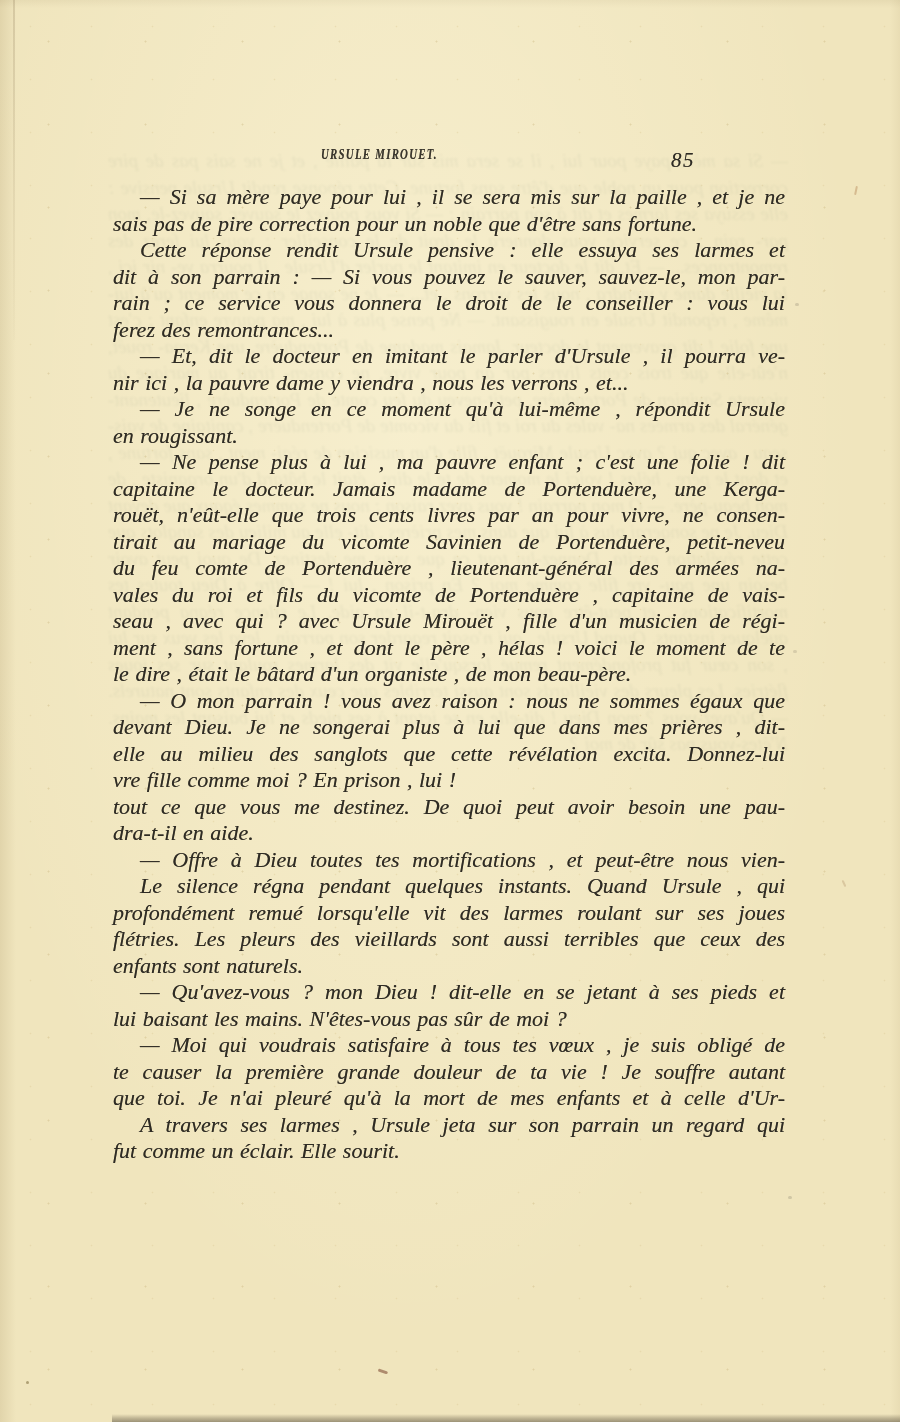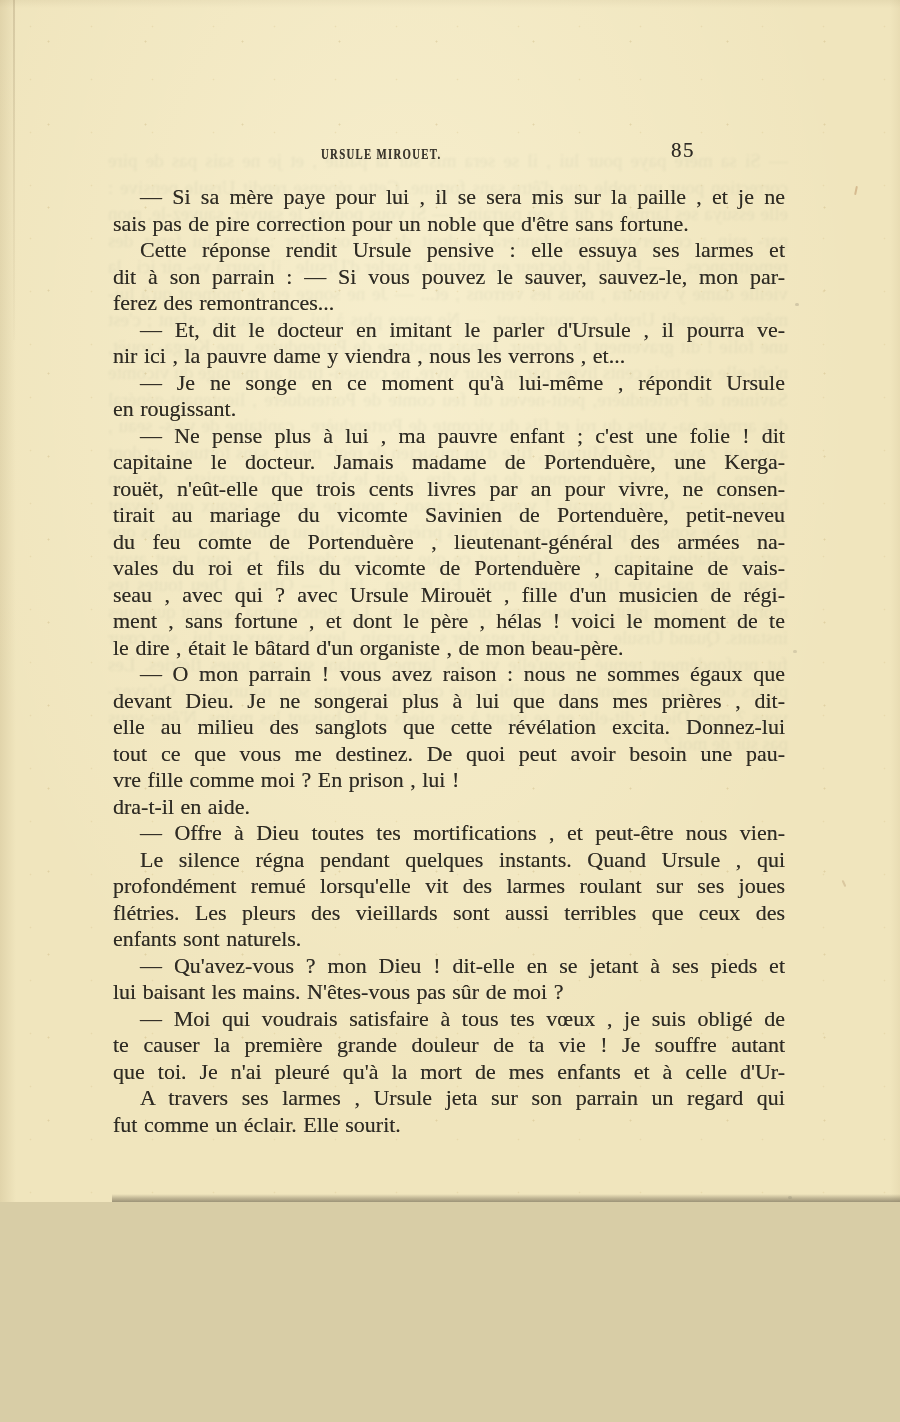--- a/index.html
+++ b/index.html
@@ -3,48 +3,49 @@
 <meta charset="utf-8">
 <style>
   html,body{margin:0;padding:0;}
   body{
     width:900px;height:1422px;
     font-family:"Liberation Serif", "DejaVu Serif", serif;
     background:#d8cda6;
     overflow:hidden;
   }
   .scan-page{
-    position:relative;width:900px;height:1202px;overflow:hidden;
+    position:relative;width:900px;height:1422px;overflow:hidden;
     background-color:#f0e5bd;
     background-image:
       radial-gradient(circle, rgba(196,172,116,0.35) 0.6px, rgba(0,0,0,0) 1.4px),
       radial-gradient(circle, rgba(212,190,135,0.30) 0.5px, rgba(0,0,0,0) 1.2px),
       radial-gradient(ellipse at 45% 30%, rgba(255,250,226,0.45), rgba(0,0,0,0) 65%),
       linear-gradient(to right, rgba(165,145,98,0.20), rgba(0,0,0,0) 16px),
       linear-gradient(to left, rgba(165,145,98,0.10), rgba(0,0,0,0) 10px),
       linear-gradient(to bottom, rgba(160,142,100,0.12), rgba(0,0,0,0) 8px);
     background-size: 97px 83px, 61px 53px, auto, auto, auto, auto;
+    font-style: italic;
   }
   
   .ghost{
     position:absolute;left:108px;top:148px;width:680px;height:1090px;
     transform:scaleX(-1);
     font-size:19px;line-height:26.5px;text-align:justify;
     color:rgba(88,110,92,0.9);opacity:0.085;filter:blur(1.1px);
     overflow:hidden;z-index:1;user-select:none;
   }
   .header-title{
     position:absolute;left:321px;top:146px;z-index:3;
     font-weight:700;font-size:13.5px;letter-spacing:1.6px;
     color:#3a362d;white-space:nowrap;
     transform:scale(0.80,1.12);transform-origin:top left;
     text-shadow:0 0 0.5px rgba(50,45,35,0.55);
   }
   .page-number{
-    position:absolute;left:671px;top:138px;z-index:3;
+    position:absolute;left:671px;top:148px;z-index:3;
     font-size:21px;letter-spacing:1.5px;color:#2e2b25;
     text-shadow:0 0 0.5px rgba(45,40,30,0.5);
   }
   .text-block{
     position:absolute;left:113px;top:184px;width:672px;z-index:2;
     font-size:22px;color:#2e2b24;
     text-shadow:0 0 0.5px rgba(48,42,30,0.55);
     word-spacing:1px;
   }
   .para{margin:0;padding:0;}
@@ -84,20 +85,21 @@
   <div class="page-number">85</div>
 
   <div class="text-block">
       <div class="para">
         <div class="line first">— Si sa mère paye pour lui , il se sera mis sur la paille , et je ne</div>
         <div class="line last">sais pas de pire correction pour un noble que d'être sans fortune.</div>
       </div>
       <div class="para">
         <div class="line first">Cette réponse rendit Ursule pensive : elle essuya ses larmes et</div>
         <div class="line">dit à son parrain : — Si vous pouvez le sauver, sauvez-le, mon par-</div>
+        <div class="line">rain ; ce service vous donnera le droit de le conseiller : vous lui</div>
         <div class="line last">ferez des remontrances...</div>
       </div>
       <div class="para">
         <div class="line first">— Et, dit le docteur en imitant le parler d'Ursule , il pourra ve-</div>
         <div class="line last">nir ici , la pauvre dame y viendra , nous les verrons , et...</div>
       </div>
       <div class="para">
         <div class="line first">— Je ne songe en ce moment qu'à lui-même , répondit Ursule</div>
         <div class="line last">en rougissant.</div>
       </div>
@@ -109,22 +111,22 @@
         <div class="line">du feu comte de Portenduère , lieutenant-général des armées na-</div>
         <div class="line">vales du roi et fils du vicomte de Portenduère , capitaine de vais-</div>
         <div class="line">seau , avec qui ? avec Ursule Mirouët , fille d'un musicien de régi-</div>
         <div class="line">ment , sans fortune , et dont le père , hélas ! voici le moment de te</div>
         <div class="line last">le dire , était le bâtard d'un organiste , de mon beau-père.</div>
       </div>
       <div class="para">
         <div class="line first">— O mon parrain ! vous avez raison : nous ne sommes égaux que</div>
         <div class="line">devant Dieu. Je ne songerai plus à lui que dans mes prières , dit-</div>
         <div class="line">elle au milieu des sanglots que cette révélation excita. Donnez-lui</div>
+        <div class="line last">vre fille comme moi ? En prison , lui !</div>
         <div class="line">tout ce que vous me destinez. De quoi peut avoir besoin une pau-</div>
-        <div class="line last">vre fille comme moi ? En prison , lui !</div>
       </div>
       <div class="para">
         <div class="line last">dra-t-il en aide.</div>
         <div class="line first">— Offre à Dieu toutes tes mortifications , et peut-être nous vien-</div>
       </div>
       <div class="para">
         <div class="line first">Le silence régna pendant quelques instants. Quand Ursule , qui</div>
         <div class="line">profondément remué lorsqu'elle vit des larmes roulant sur ses joues</div>
         <div class="line">flétries. Les pleurs des vieillards sont aussi terribles que ceux des</div>
         <div class="line last">enfants sont naturels.</div>

